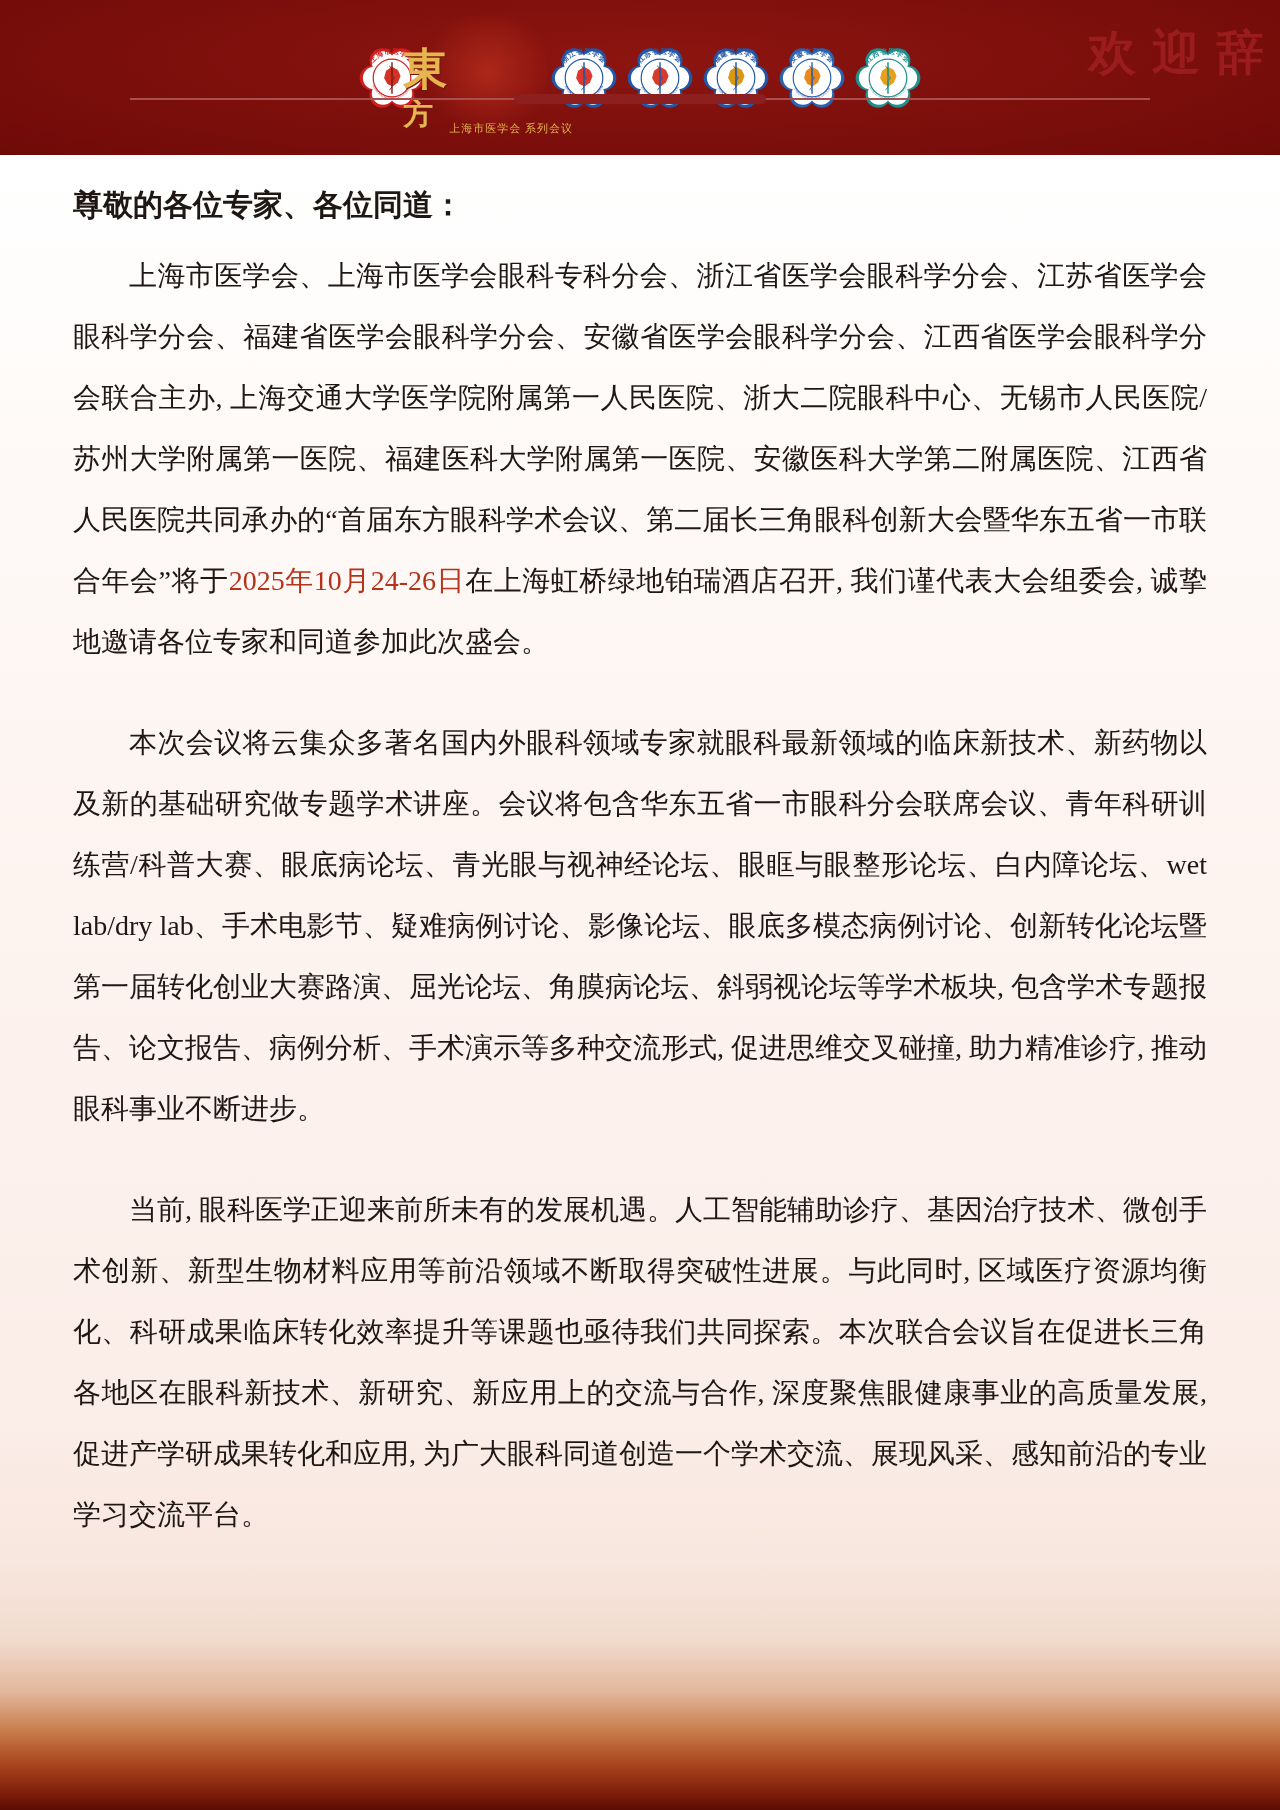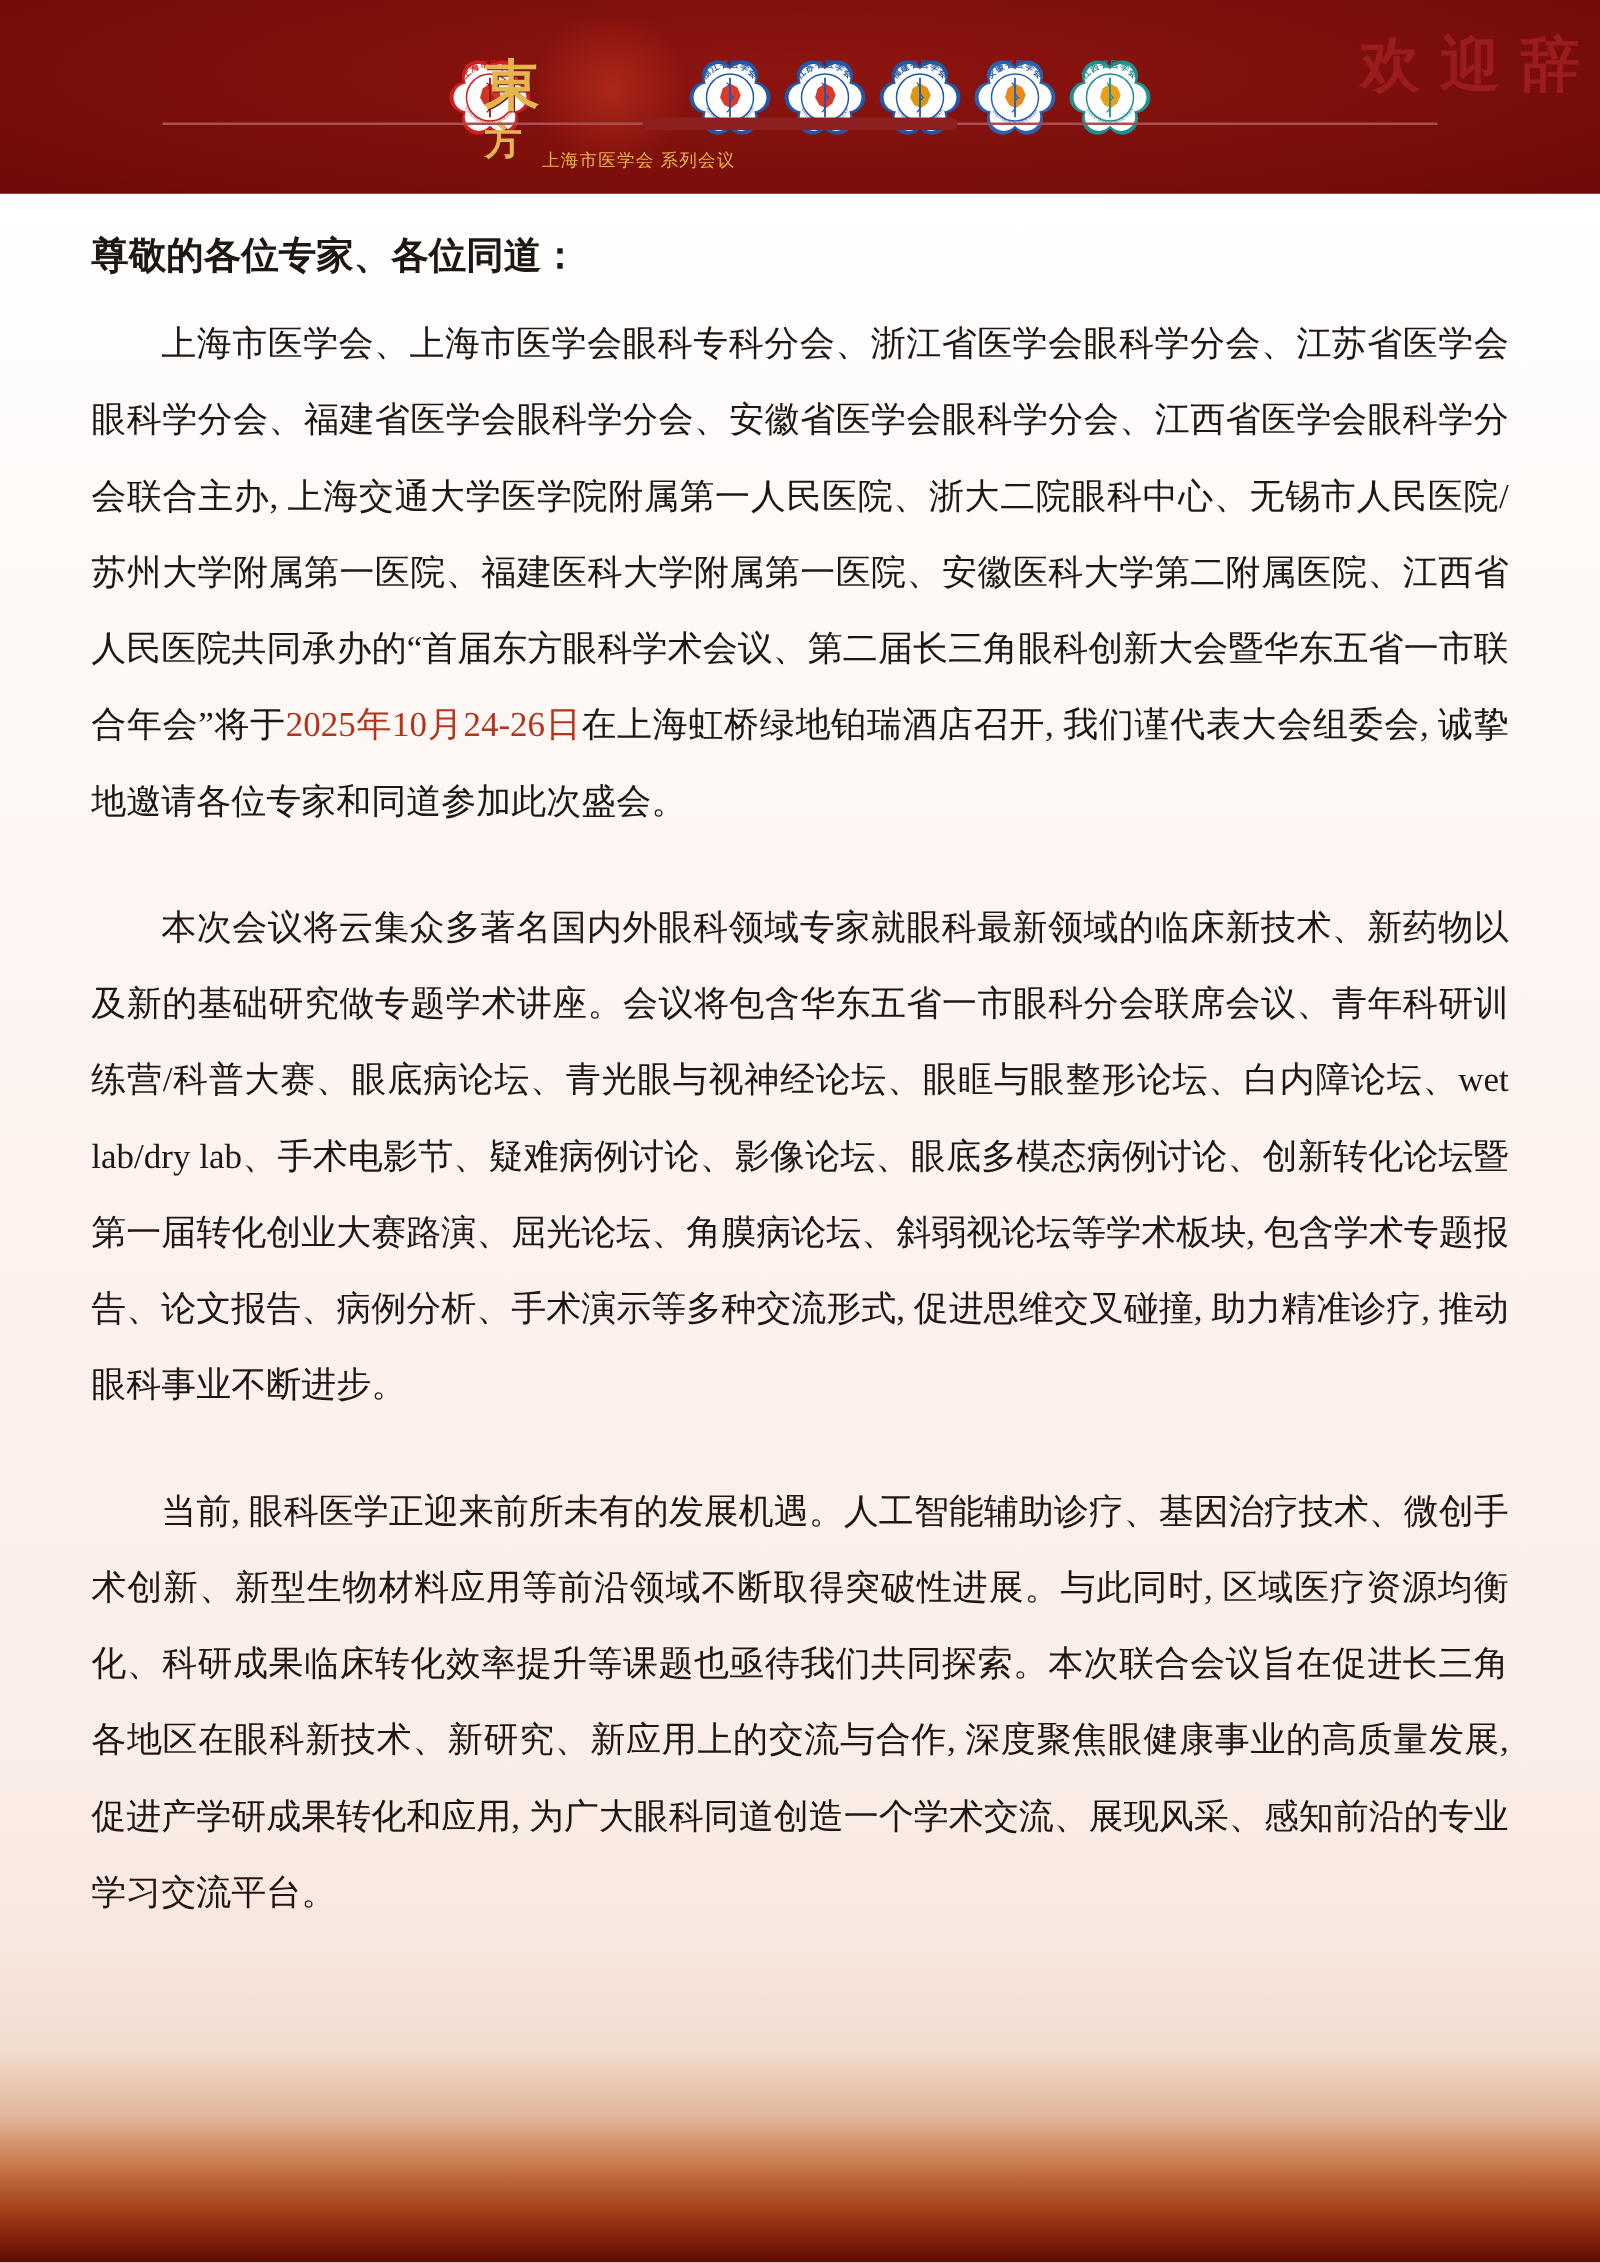--- a/index.html
+++ b/index.html
@@ -43,22 +43,22 @@
   .df-skyline{position:relative;opacity:.9;margin-bottom:-4px;}
   .df-chars{
     position:relative;display:block;
     font-size:30px;line-height:40px;font-weight:bold;
     color:var(--gold);text-shadow:1px 1px 0 #6e150c;
     letter-spacing:2px;
   }
   .df-chars::first-letter{font-size:44px;}
   .df-sub{
     position:relative;margin-top:16px;
-    font-size:14px;line-height:11px;color:var(--gold);
-    font-family:Liberation Sans, sans-serif;
+    font-size:11px;line-height:11px;color:var(--gold);
+    font-family:Liberation Serif, serif;
     white-space:nowrap;letter-spacing:1px;
   }
   
   .title{
     position:relative;
     padding-top:22px;
     text-align:right;
     font-size:48px;line-height:62px;font-weight:bold;
     letter-spacing:16px;text-indent:16px;
     color:var(--title_red);

